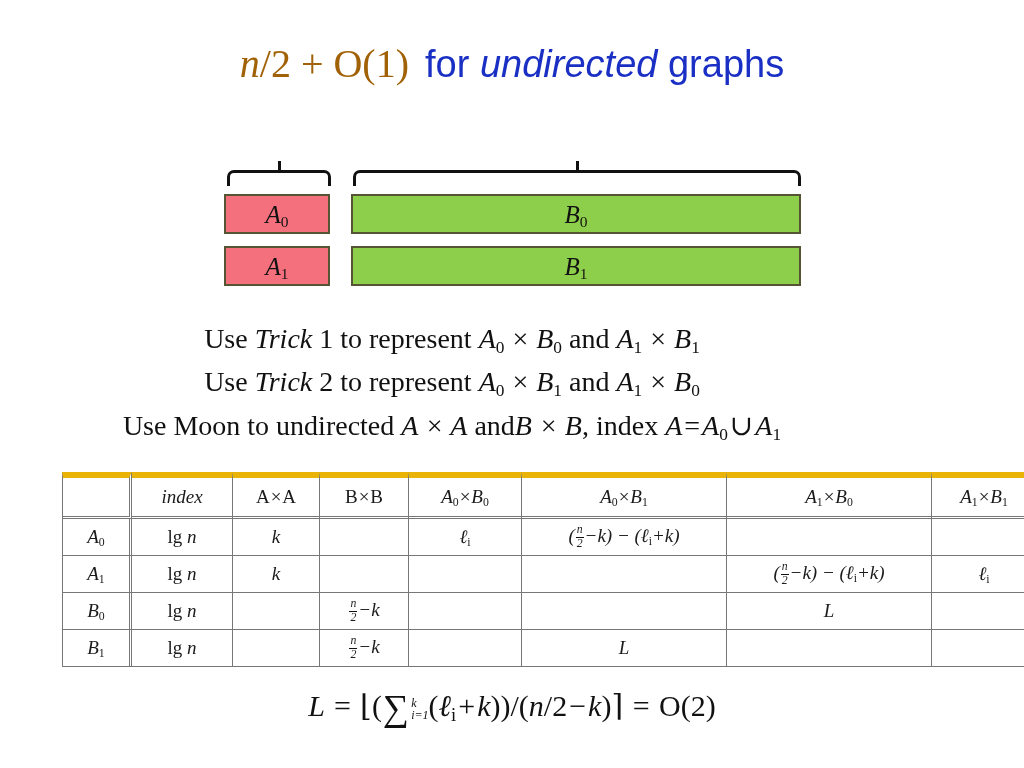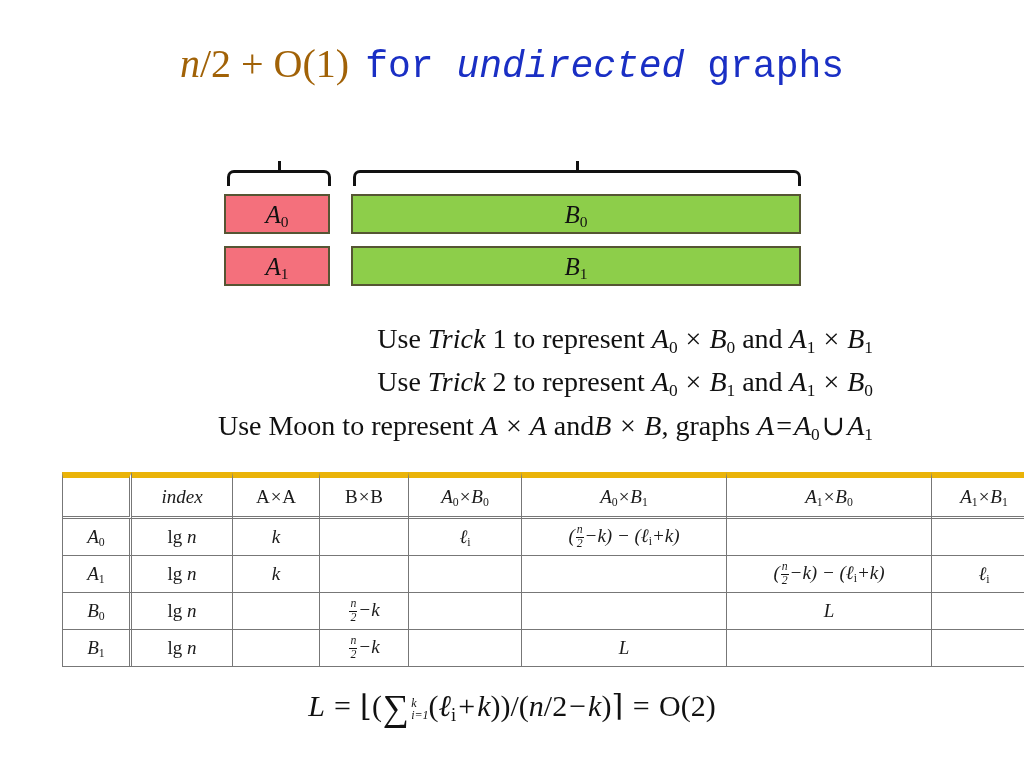--- a/index.html
+++ b/index.html
@@ -27,21 +27,21 @@
     font-size: 40px;
     line-height: 52px;
   }
   #title .red {
     color: #a16207;
     font-family: "Liberation Serif", "DejaVu Serif", serif;
   }
   #title .red .mit { font-style: italic; }
   #title .blue {
     color: #1A2FC4;
-    font-family: Liberation Mono, monospace;
+    font-family: Liberation Sans, sans-serif;
     font-size: 38px;
   }
   #title .blue .it { font-style: italic; }
   .sp { display: inline-block; width: 16px; }
 
   
   .math {
     font-family: "Liberation Serif", "DejaVu Serif", serif;
     font-style: italic;
   }
@@ -124,22 +124,22 @@
 
   #bar-a0 { left: 224px; top: 194px; width: 106px; height: 40px; }
   #bar-a1 { left: 224px; top: 246px; width: 106px; height: 40px; }
   #bar-b0 { left: 351px; top: 194px; width: 450px; height: 40px; }
   #bar-b1 { left: 351px; top: 246px; width: 450px; height: 40px; }
 
   
   .sentence {
     position: absolute;
     width: 872px;
-    left: 1px;
-    text-align: right;
+    left: 16px;
+    text-align: center;
     white-space: nowrap;
     font-size: 28px;
   }
   #sent-1 { top: 323px; }
   #sent-2 { top: 366px; }
   #sent-3 { top: 409px; }
   .sentence .rm { font-style: normal; }
   .sentence .trick { font-style: italic; }
 
   
@@ -271,23 +271,23 @@
   <span class="rm">Use</span>
   <span class="trick">Trick</span>
   <span class="rm">2</span>
   <span class="rm">to represent</span>
   <span class="math"><span>A</span><sub>0</sub><span class="times"> × </span><span>B</span><sub>1</sub></span>
   <span class="rm">and</span>
   <span class="math"><span>A</span><sub>1</sub><span class="times"> × </span><span>B</span><sub>0</sub></span>
 </div>
 
 <div class="sentence" id="sent-3">
-  <span class="rm">Use Moon to represent</span>
+  <span class="rm">Use Moon to undirected</span>
   <span class="math">A × A</span>
-  <span class="rm">and</span><span class="math">B × B</span><span class="rm">, graphs</span>
+  <span class="rm">and</span><span class="math">B × B</span><span class="rm">, index</span>
   <span class="math"><span>A</span><span class="op">=</span><span>A</span><sub>0</sub><span class="op">∪</span><span>A</span><sub>1</sub></span>
 </div>
 
 <div id="tbl-wrap">
 <table id="grid">
   <tbody>
         <tr class="hdr">
     <td class="c0 dblcol"></td>
     <td class="c1"><span class="math">index</span></td>
     <td class="c2"><span class="math"><span class="up">A</span><span class="times">×</span><span class="up">A</span></span></td>

